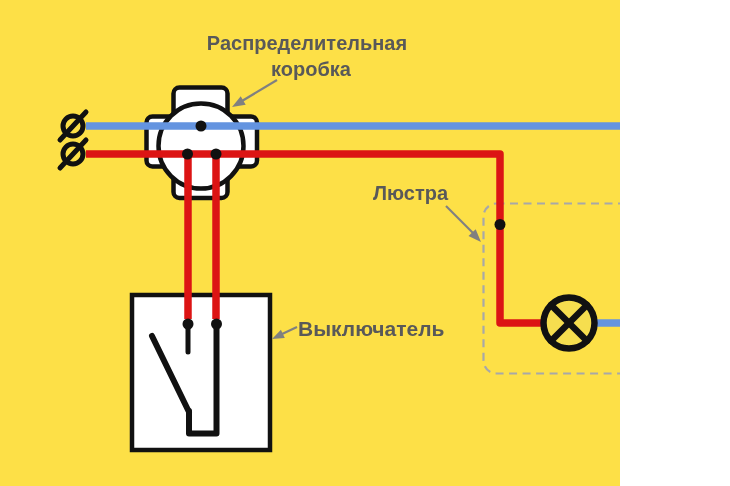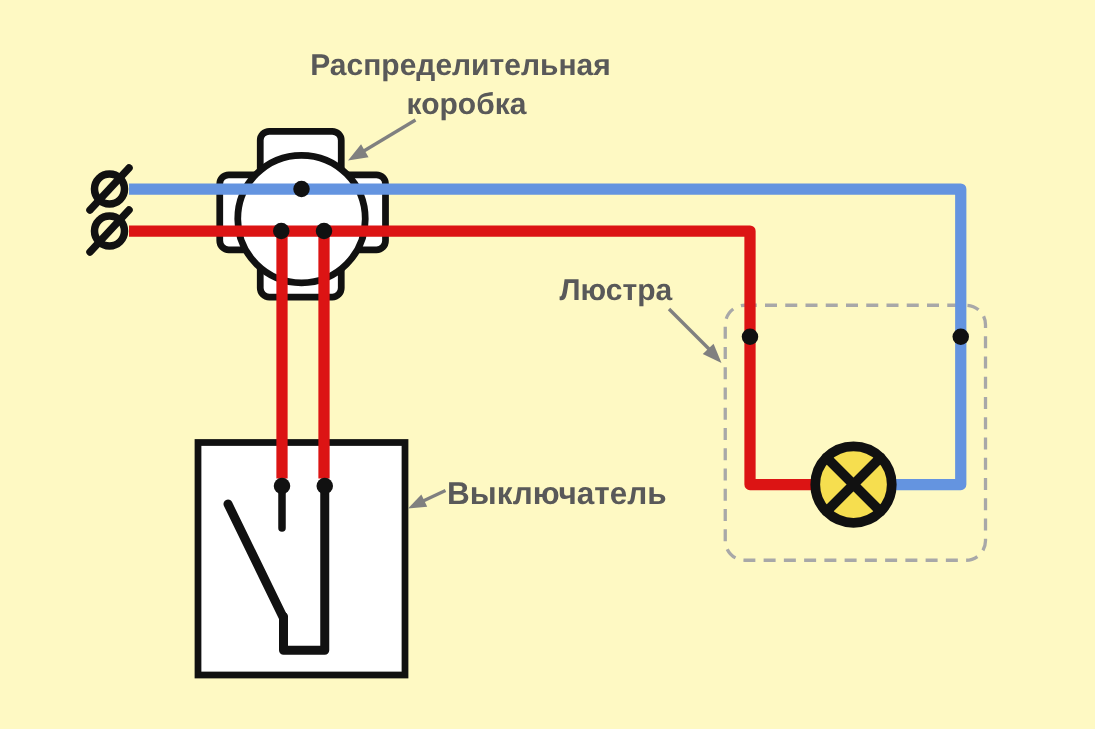--- a/index.html
+++ b/index.html
@@ -3,23 +3,23 @@
 <meta charset="utf-8">
 <style>
   html, body {
     margin: 0;
     padding: 0;
     background: #ffffff;
     font-family: "Liberation Sans", sans-serif;
   }
   .stage {
     position: relative;
-    width: 730px;
+    width: 620px;
     height: 486px;
-    background: #fef9c3;
+    background: #fde047;
     overflow: hidden;
   }
   svg { display: block; }
   .diagram-label {
     font-family: "Liberation Sans", sans-serif;
     font-weight: bold;
     font-size: 20px;
   }
   .diagram-label.lg { font-size: 21px; }
 </style>

